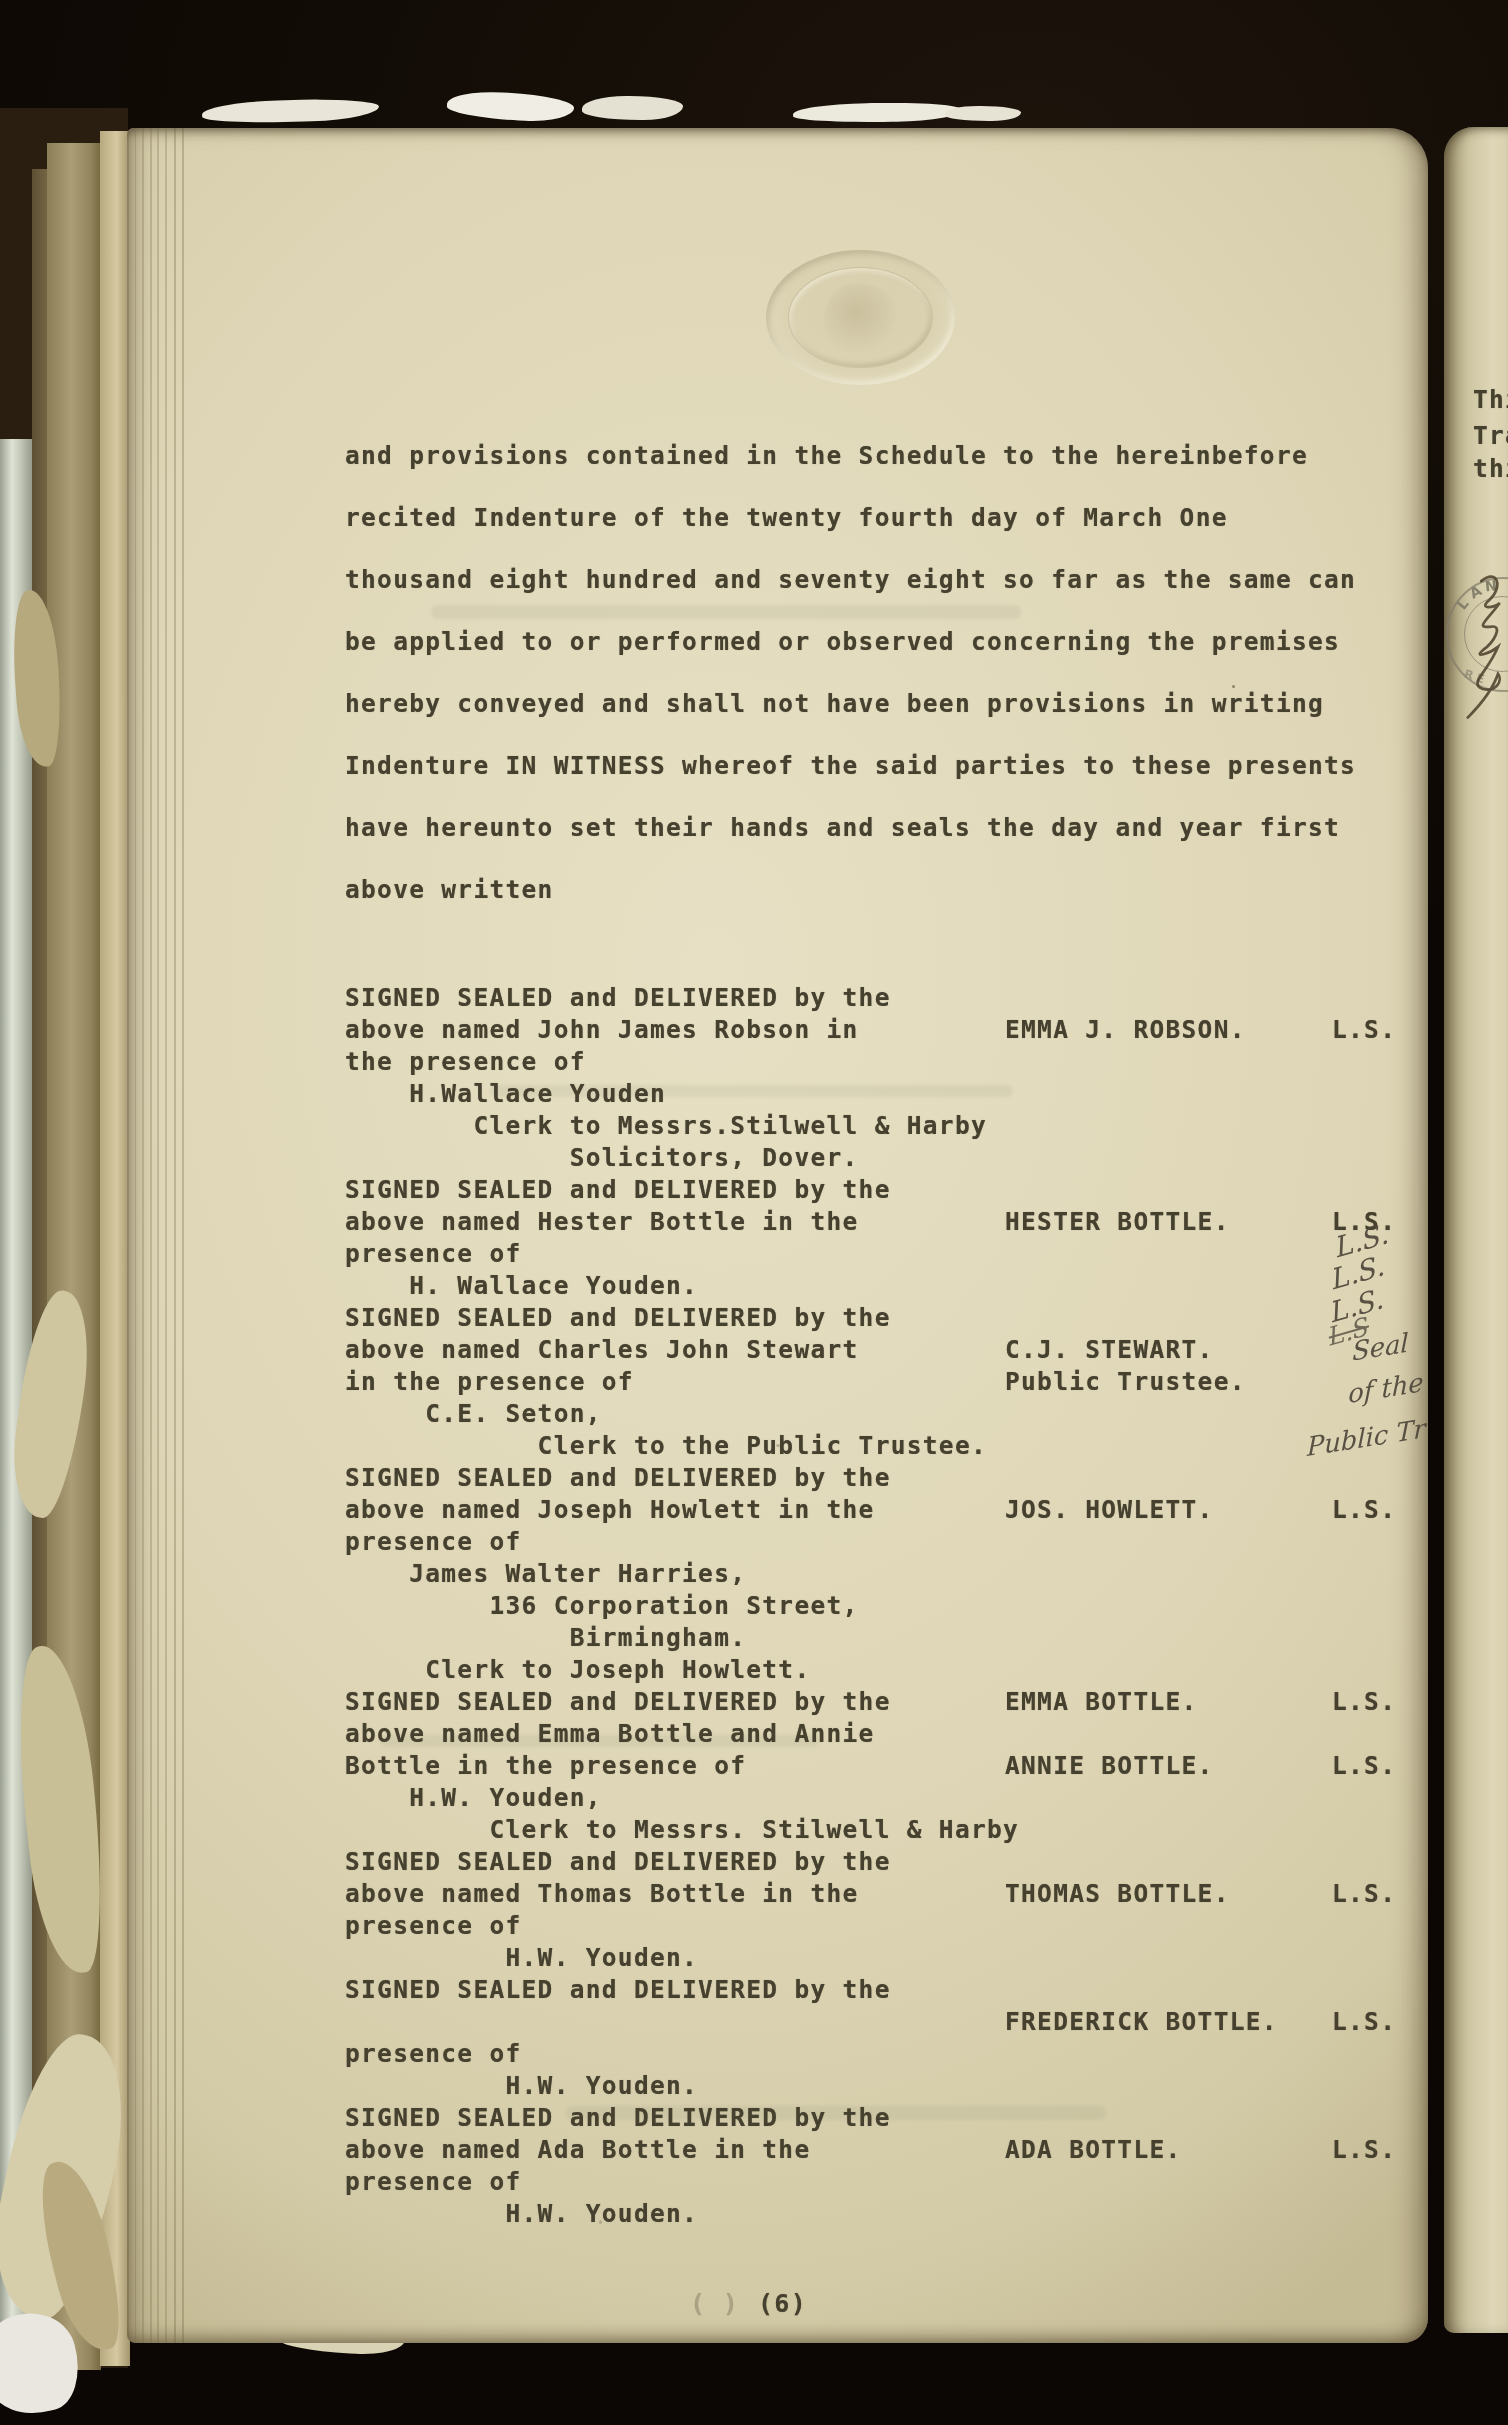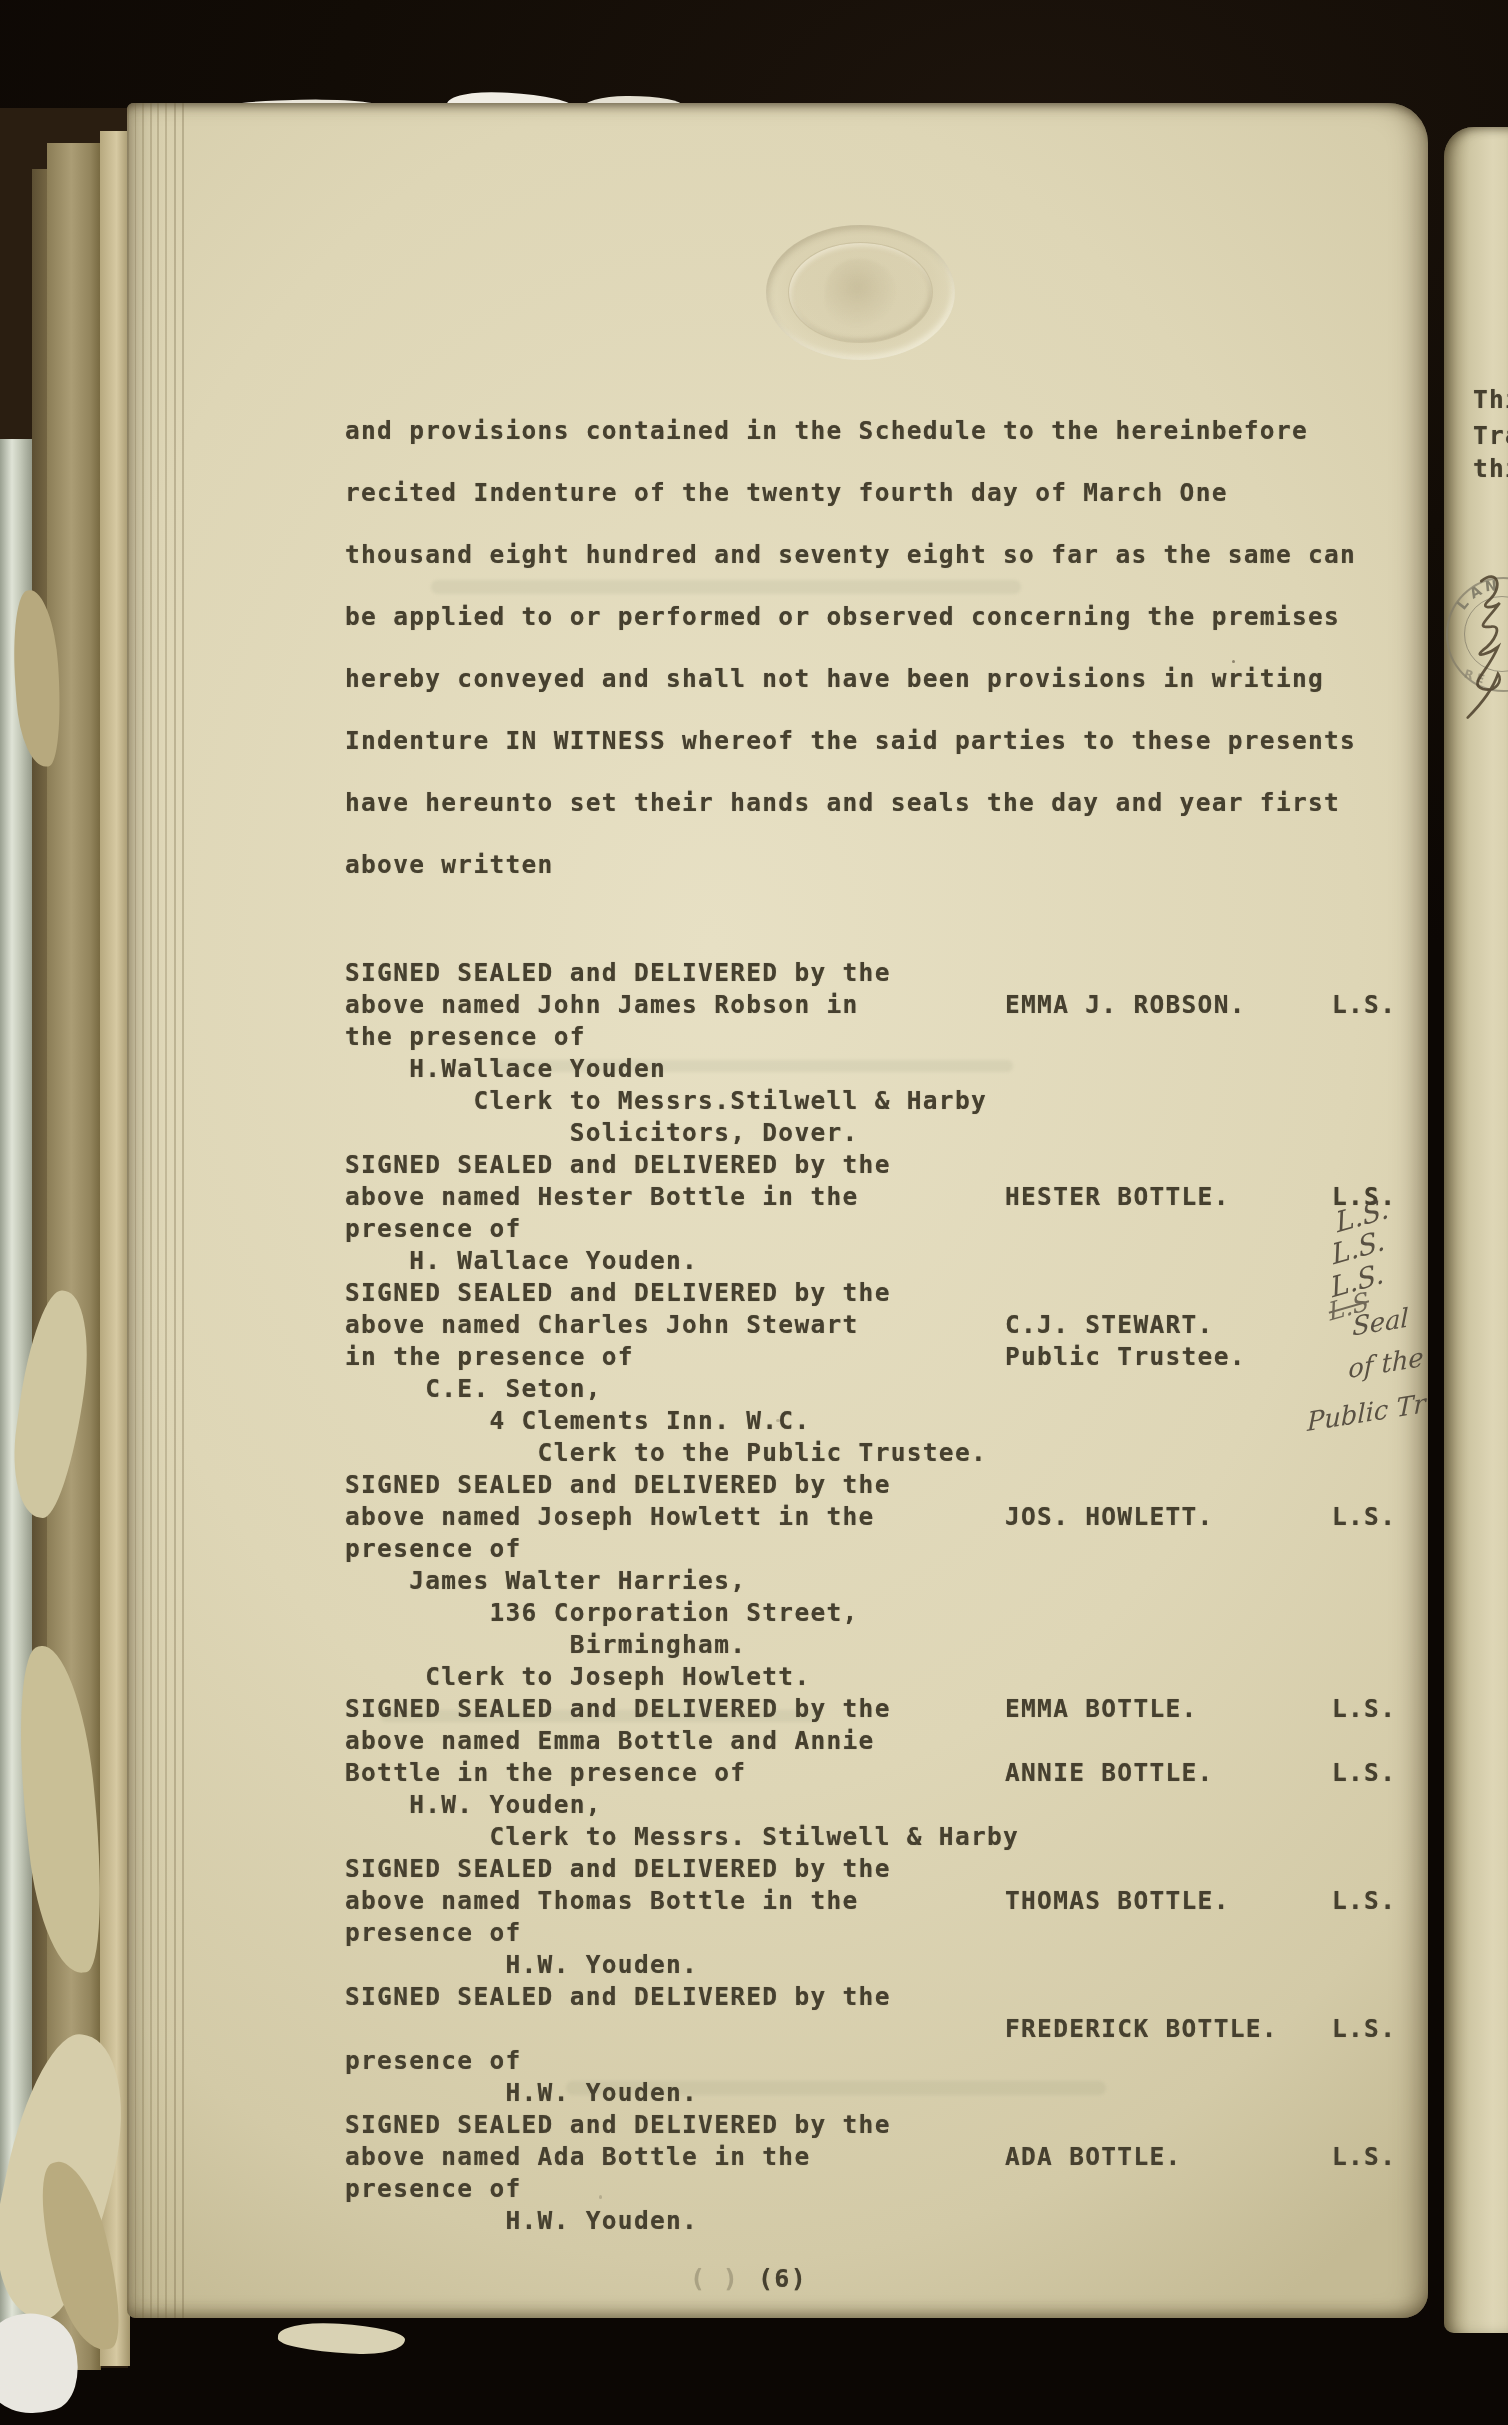--- a/index.html
+++ b/index.html
@@ -12,21 +12,21 @@
   .strip-silver{left:0;top:439px;width:34px;height:1931px;
     background:linear-gradient(90deg,#9aa091 0%,#dfe3d6 35%,#c3c8b8 60%,#8e9383 100%);filter:blur(0.3px);}
   .strip-brown{left:32px;top:169px;width:18.6px;height:2193px;background:linear-gradient(90deg,#5c4f33,#7a6b47);}
   .strip-tan{left:47px;top:143px;width:54px;height:2227px;
     background:linear-gradient(90deg,#8b7d56 0%,#ab9d75 45%,#93855d 80%,#75673f 100%);}
   .strip-light{left:100px;top:131px;width:30px;height:2235px;
     background:linear-gradient(90deg,#b7a97f 0%,#d6c9a2 55%,#a3956c 100%);}
   .blob{position:absolute;border-radius:45% 55% 40% 60%/55% 45% 60% 40%;}
 
   
-  .main-page{position:absolute;left:127px;top:103px;width:1301px;height:2215px;overflow:hidden;
+  .main-page{position:absolute;left:127px;top:128px;width:1301px;height:2215px;overflow:hidden;
     border-radius:6.7px 40px 25px 8.4px;
     background:radial-gradient(90% 70% at 45% 38%, #e7e0c4 0%, #ded6b6 55%, #d3caa7 85%, #c4ba94 100%);
     box-shadow:inset 0 7.6px 10px -5px rgba(45,35,18,.55),
                inset -17px 0 27px -8.4px rgba(80,66,38,.55),
                inset 18.6px 0 25px -11.8px rgba(90,76,46,.5),
                inset 0 -10px 15px -6.7px rgba(60,48,26,.45);}
   .edge-stack{position:absolute;left:0;top:0;bottom:0;width:40px;
     background:repeating-linear-gradient(90deg, rgba(110,95,60,.30) 0 1.7px, rgba(0,0,0,0) 1.7px 7.6px);opacity:.85;}
   .crease{position:absolute;top:0;bottom:0;width:1.7px;background:rgba(100,86,54,.28);filter:blur(0.5px);}
 
@@ -138,21 +138,20 @@
       <div class="srow typed"><span class="lt">        Clerk to Messrs.Stilwell &amp; Harby</span></div>
       <div class="srow typed"><span class="lt">              Solicitors, Dover.</span></div>
       <div class="srow typed"><span class="lt">SIGNED SEALED and DELIVERED by the</span></div>
       <div class="srow typed"><span class="lt">above named Hester Bottle in the</span><span class="sg">HESTER BOTTLE.</span><span class="ls">L.S.</span></div>
       <div class="srow typed"><span class="lt">presence of</span></div>
       <div class="srow typed"><span class="lt">    H. Wallace Youden.</span></div>
       <div class="srow typed"><span class="lt">SIGNED SEALED and DELIVERED by the</span></div>
       <div class="srow typed"><span class="lt">above named Charles John Stewart</span><span class="sg">C.J. STEWART.</span></div>
       <div class="srow typed"><span class="lt">in the presence of</span><span class="sg">Public Trustee.</span></div>
       <div class="srow typed"><span class="lt">     C.E. Seton,</span></div>
-      <div class="srow typed"><span class="lt">         4 Clements Inn. W.C.</span></div>
       <div class="srow typed"><span class="lt">            Clerk to the Public Trustee.</span></div>
       <div class="srow typed"><span class="lt">SIGNED SEALED and DELIVERED by the</span></div>
       <div class="srow typed"><span class="lt">above named Joseph Howlett in the</span><span class="sg">JOS. HOWLETT.</span><span class="ls">L.S.</span></div>
       <div class="srow typed"><span class="lt">presence of</span></div>
       <div class="srow typed"><span class="lt">    James Walter Harries,</span></div>
       <div class="srow typed"><span class="lt">         136 Corporation Street,</span></div>
       <div class="srow typed"><span class="lt">              Birmingham.</span></div>
       <div class="srow typed"><span class="lt">     Clerk to Joseph Howlett.</span></div>
       <div class="srow typed"><span class="lt">SIGNED SEALED and DELIVERED by the</span><span class="sg">EMMA BOTTLE.</span><span class="ls">L.S.</span></div>
       <div class="srow typed"><span class="lt">above named Emma Bottle and Annie</span></div>

